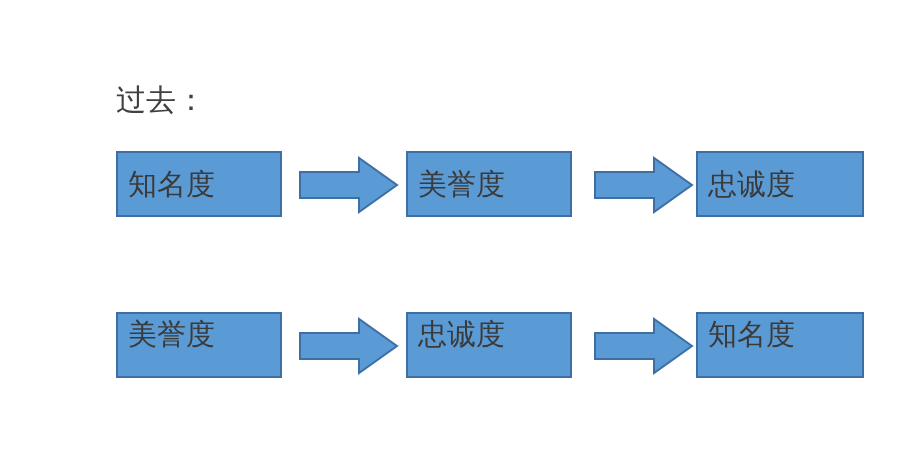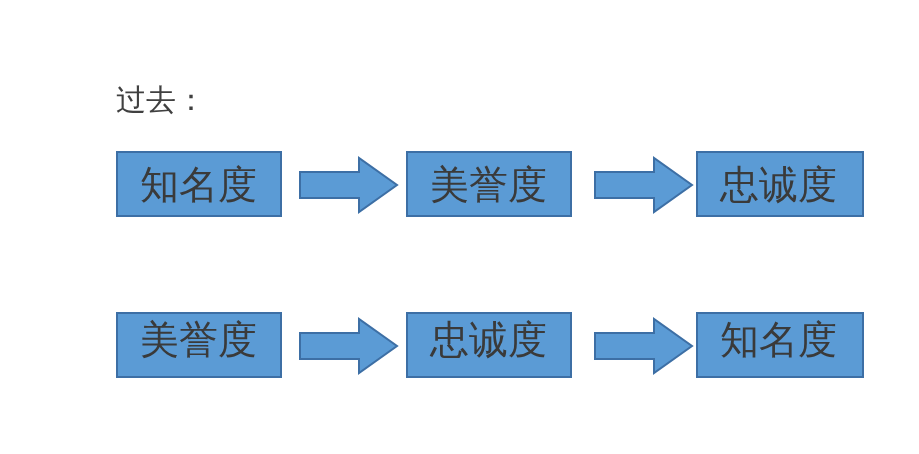--- a/index.html
+++ b/index.html
@@ -43,24 +43,24 @@
   #row-now  { top: 312px; }
 
   .node-box {
     position: absolute;
     top: 0;
     height: 66px;
     background: #5b9bd5;
     border: 2px solid #3d6fa5;
     box-sizing: border-box;
     color: #3a3a3a;
-    font-size: 39px;
+    font-size: 29px;
     line-height: 1;
     white-space: nowrap;
-    padding-left: 22px;
+    padding-left: 10px;
     display: flex;
     align-items: center;
   }
   .node-box.top-aligned {
     align-items: flex-start;
     padding-top: 6px;
   }
 
   .box-a { left: 100px; width: 166px; }
   .box-b { left: 390px; width: 166px; }

